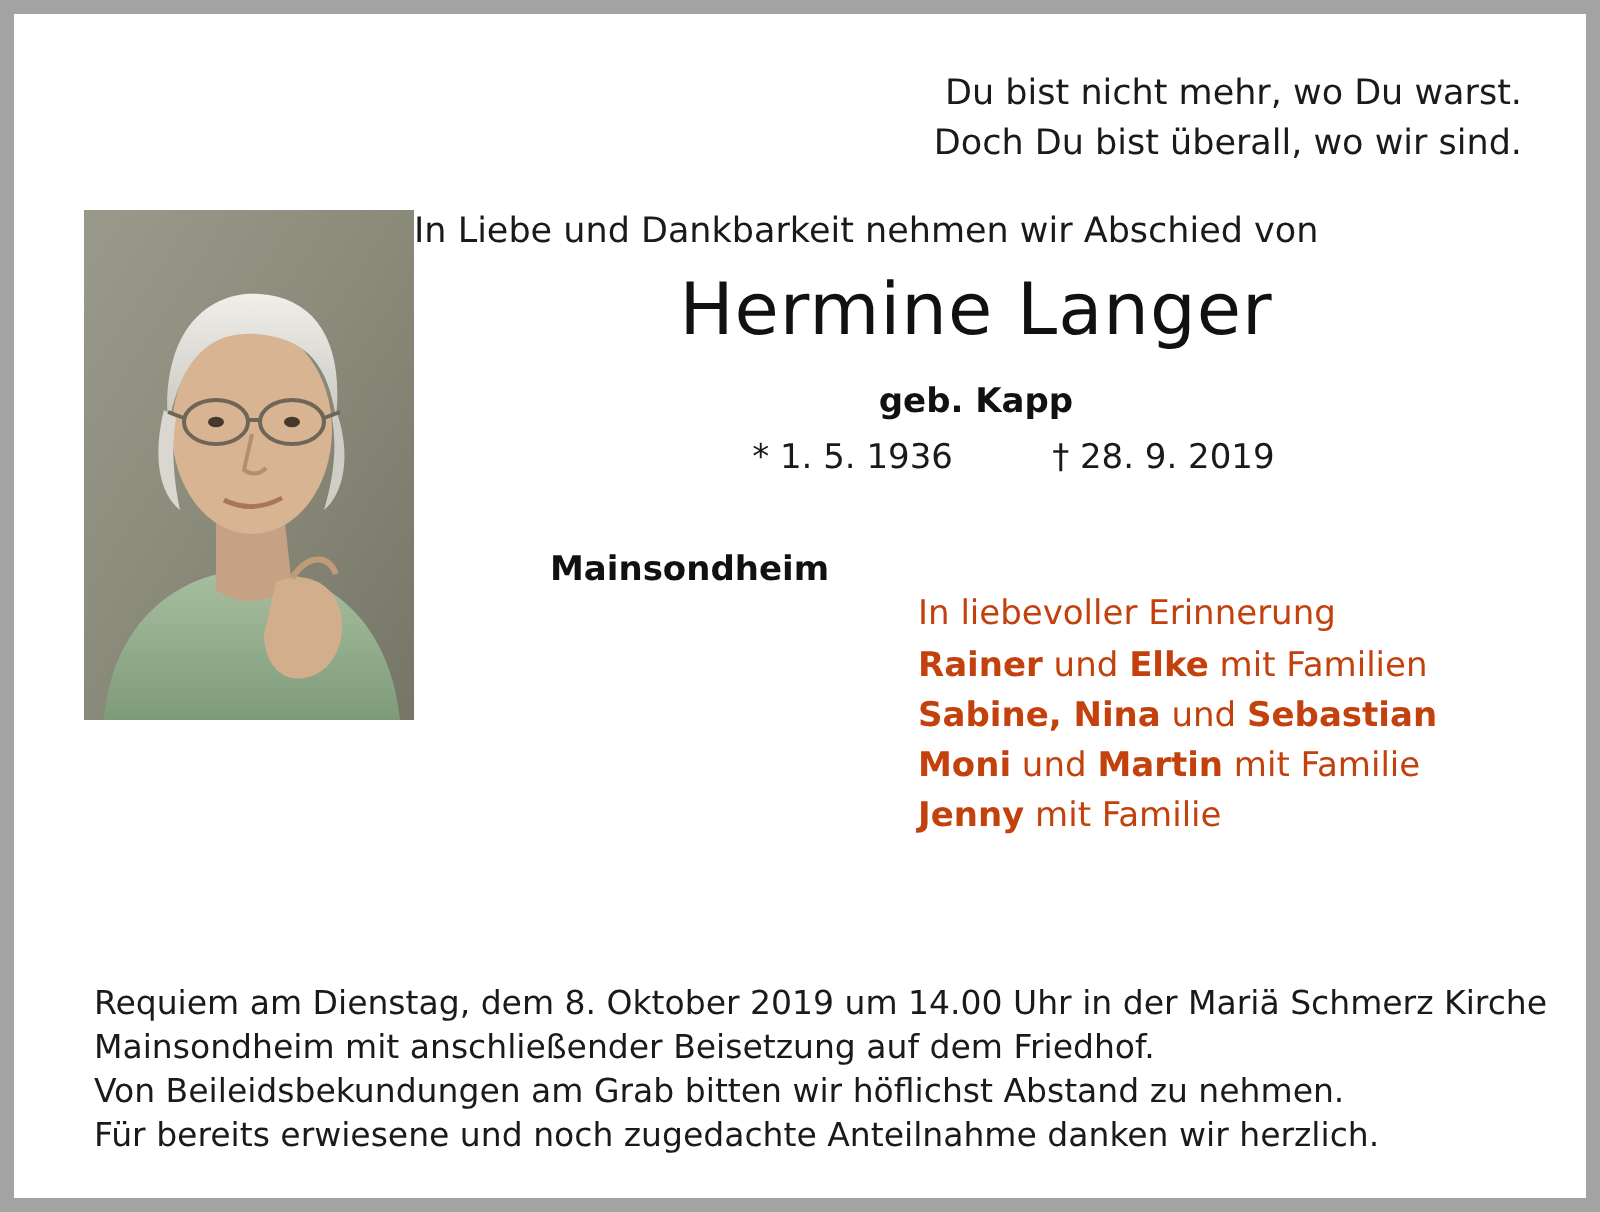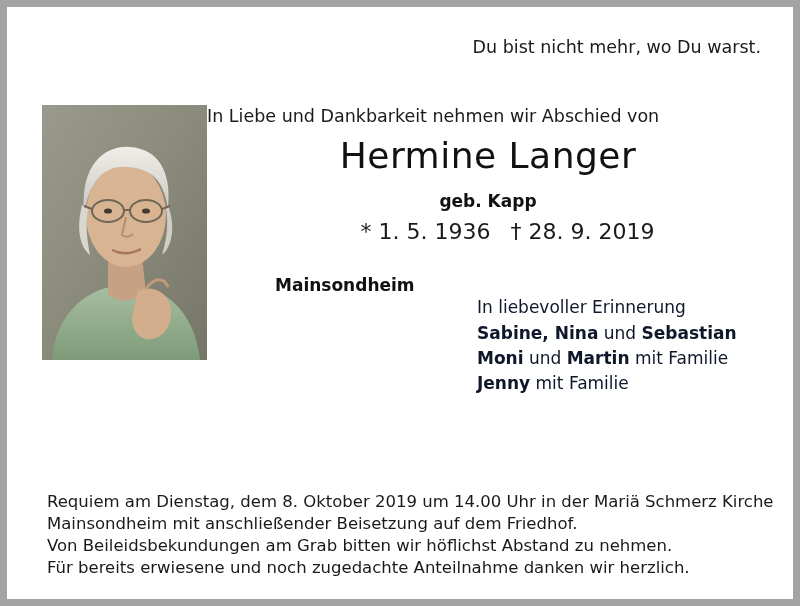--- a/index.html
+++ b/index.html
@@ -84,45 +84,45 @@
     font-size: 17px;
     font-weight: bold;
     color: #111111;
   }
   .dates {
     position: absolute;
     top: 212px;
     left: 200px;
     right: 24px;
     text-align: center;
-    font-size: 22px;
+    font-size: 17px;
     color: #1a1a1a;
     padding-left: 32px;
   }
   .dates .birth { display: inline-block; min-width: 150px; text-align: center; }
   .dates .death { display: inline-block; min-width: 150px; text-align: center; }
 
   .place {
     position: absolute;
     top: 268px;
     left: 268px;
     font-size: 17px;
     font-weight: bold;
     color: #111111;
   }
 
   
   .survivors {
     position: absolute;
     top: 288px;
-    left: 470px;
+    left: 452px;
     width: 300px;
     font-size: 17px;
     line-height: 1.47;
-    color: #0f172a;
+    color: #c2410c;
   }
   .survivors .intro { margin-bottom: 1px; }
   .survivors .row { white-space: nowrap; }
   .survivors b { font-weight: bold; }
 
   
   .footer {
     position: absolute;
     left: 40px;
     right: 26px;
@@ -134,20 +134,21 @@
   .footer .line { white-space: nowrap; }
 </style>
 </head>
 <body>
 
 <div class="notice">
   <div class="inner">
 
     <div class="motto">
       <div>Du bist nicht mehr, wo Du warst.</div>
+      <div>Doch Du bist überall, wo wir sind.</div>
     </div>
 
     <div class="portrait">
       <svg width="165" height="255" viewBox="0 0 165 255" xmlns="http://www.w3.org/2000/svg">
         <defs>
           <linearGradient id="bgGrad" x1="0" y1="0" x2="1" y2="1">
             <stop offset="0%" stop-color="#9a9a8c"></stop>
             <stop offset="45%" stop-color="#8c8c7d"></stop>
             <stop offset="100%" stop-color="#767668"></stop>
           </linearGradient>
@@ -197,20 +198,23 @@
     <div class="dates">
       <span class="birth">* 1. 5. 1936</span>
       <span class="death">† 28. 9. 2019</span>
     </div>
 
     <div class="place">Mainsondheim</div>
 
     <div class="survivors">
       <div class="intro">In liebevoller Erinnerung</div>
       <div class="row">
+        <b>Rainer</b><span> und </span><b>Elke</b><span> mit Familien</span>
+      </div>
+      <div class="row">
         <b>Sabine, Nina</b><span> und </span><b>Sebastian</b><span></span>
       </div>
       <div class="row">
         <b>Moni</b><span> und </span><b>Martin</b><span> mit Familie</span>
       </div>
       <div class="row">
         <b>Jenny</b><span></span><b></b><span> mit Familie</span>
       </div>
     </div>
 

